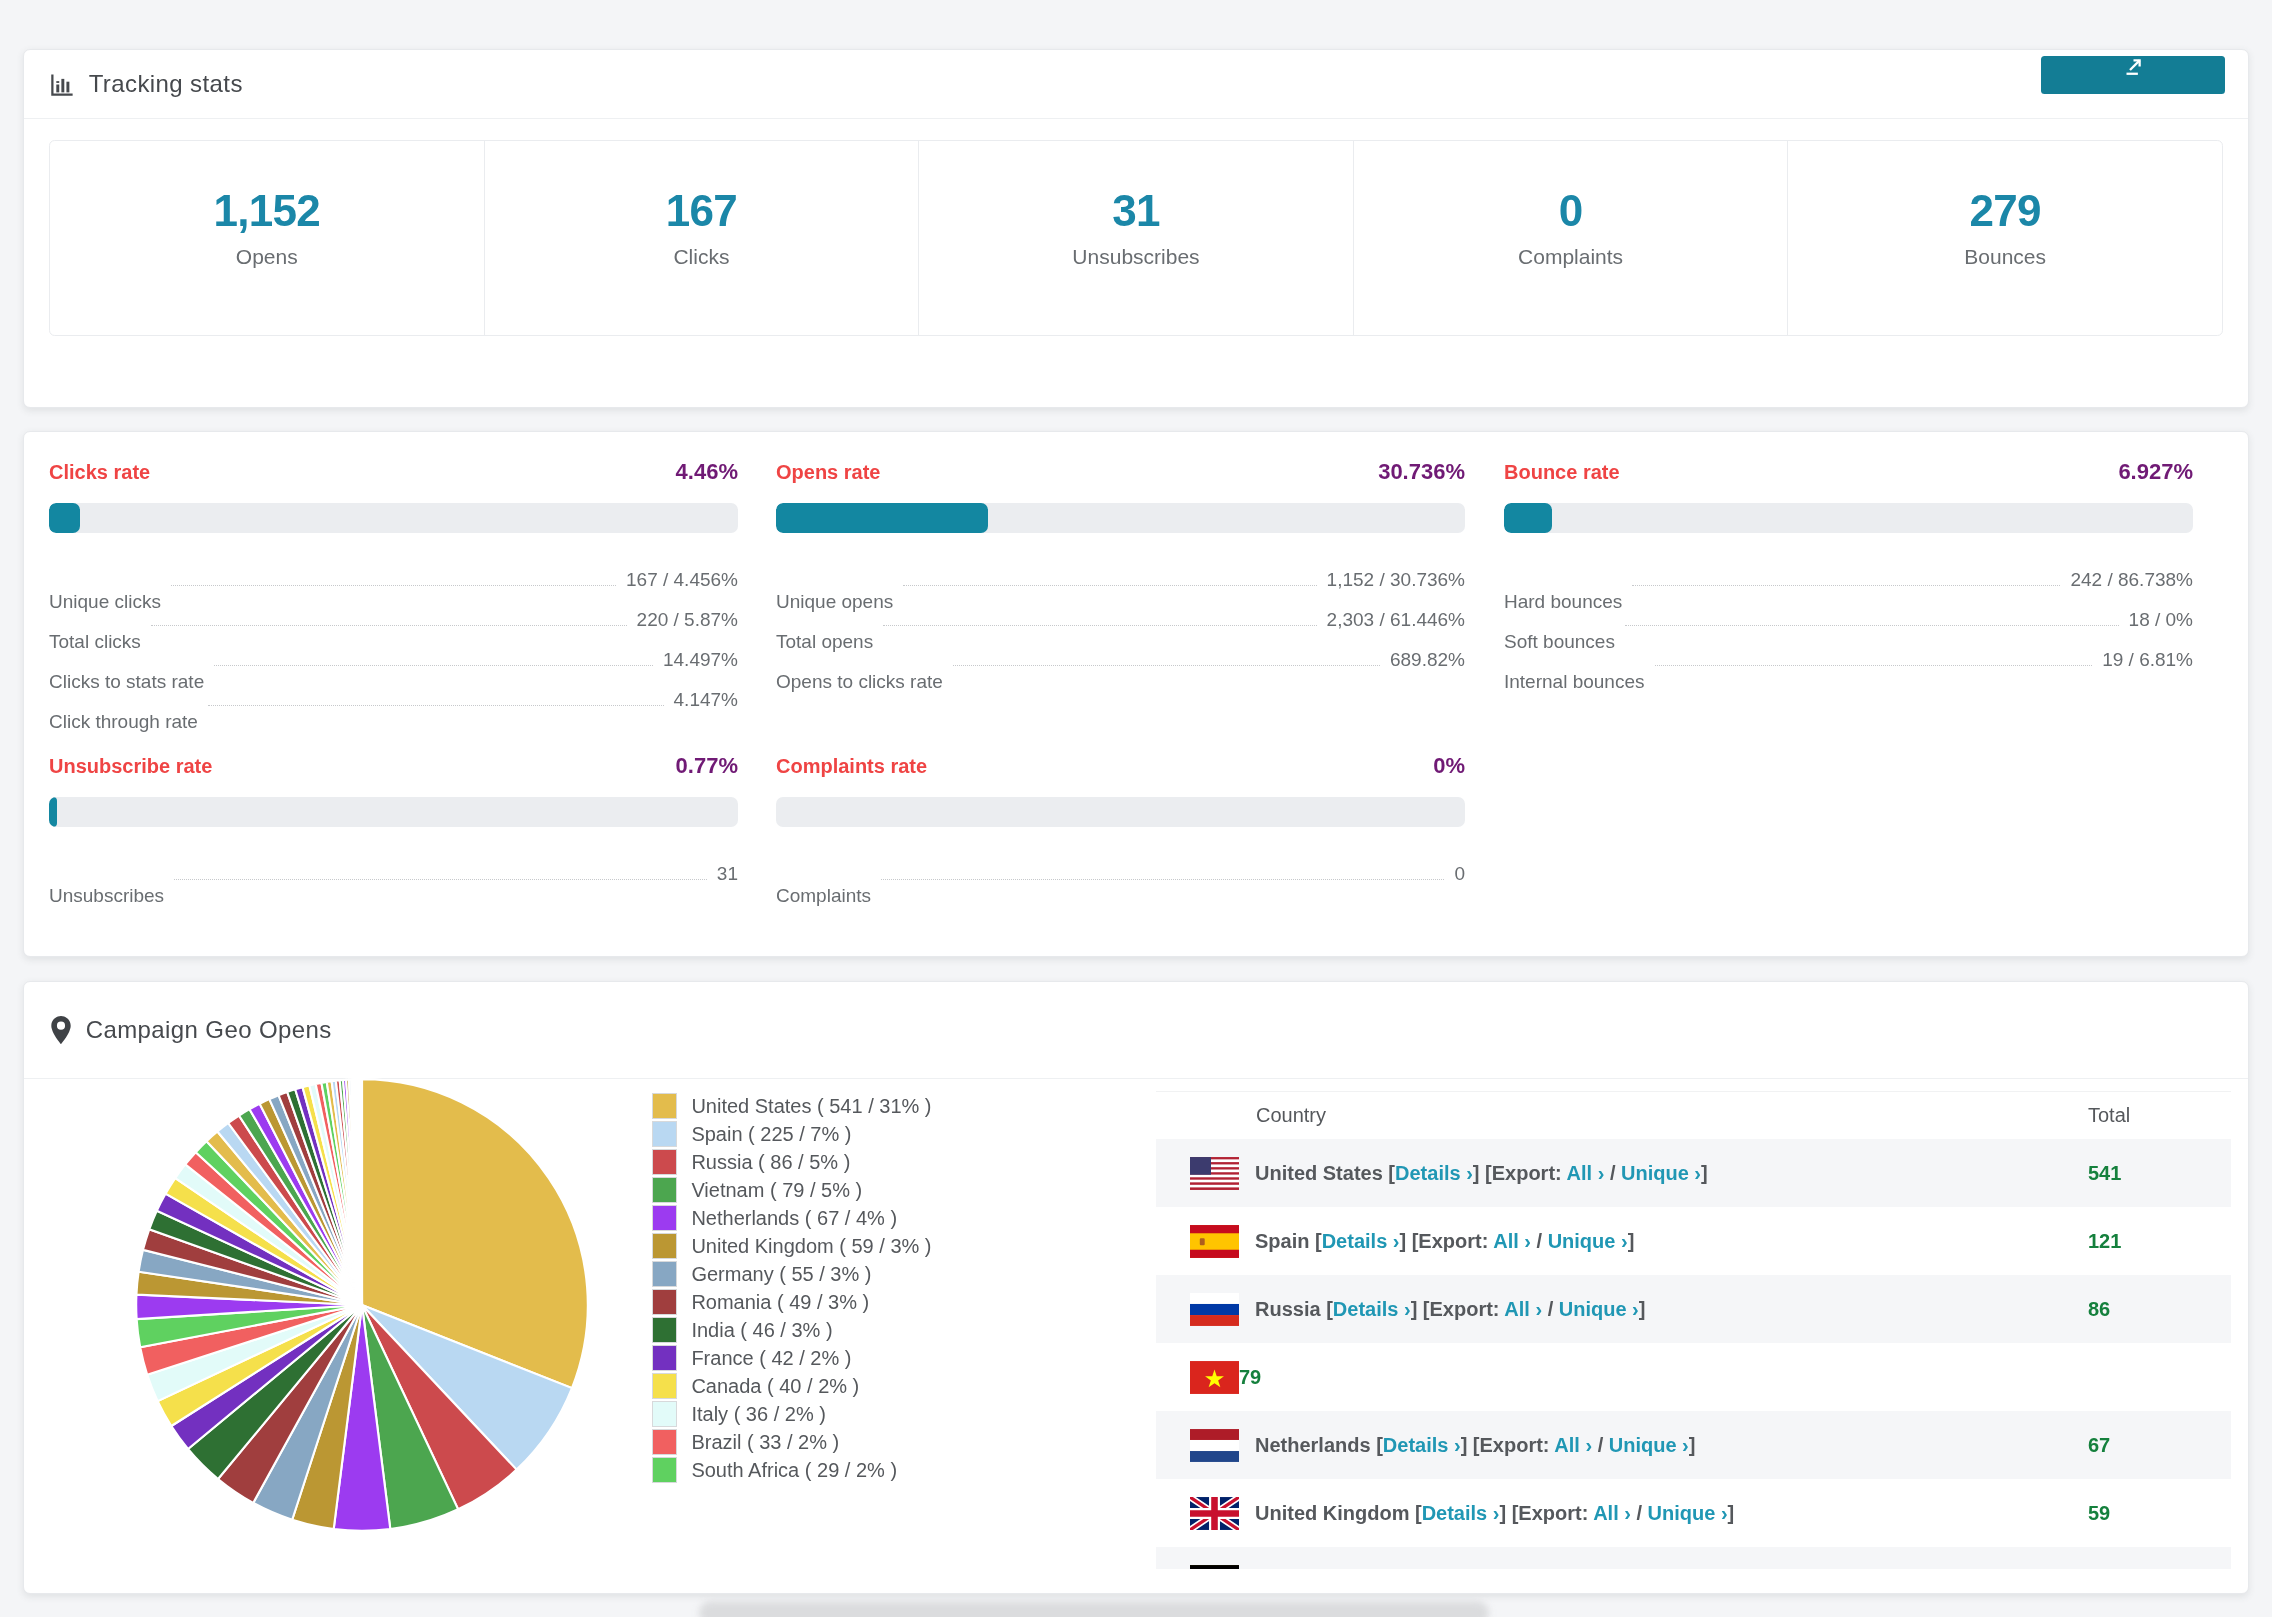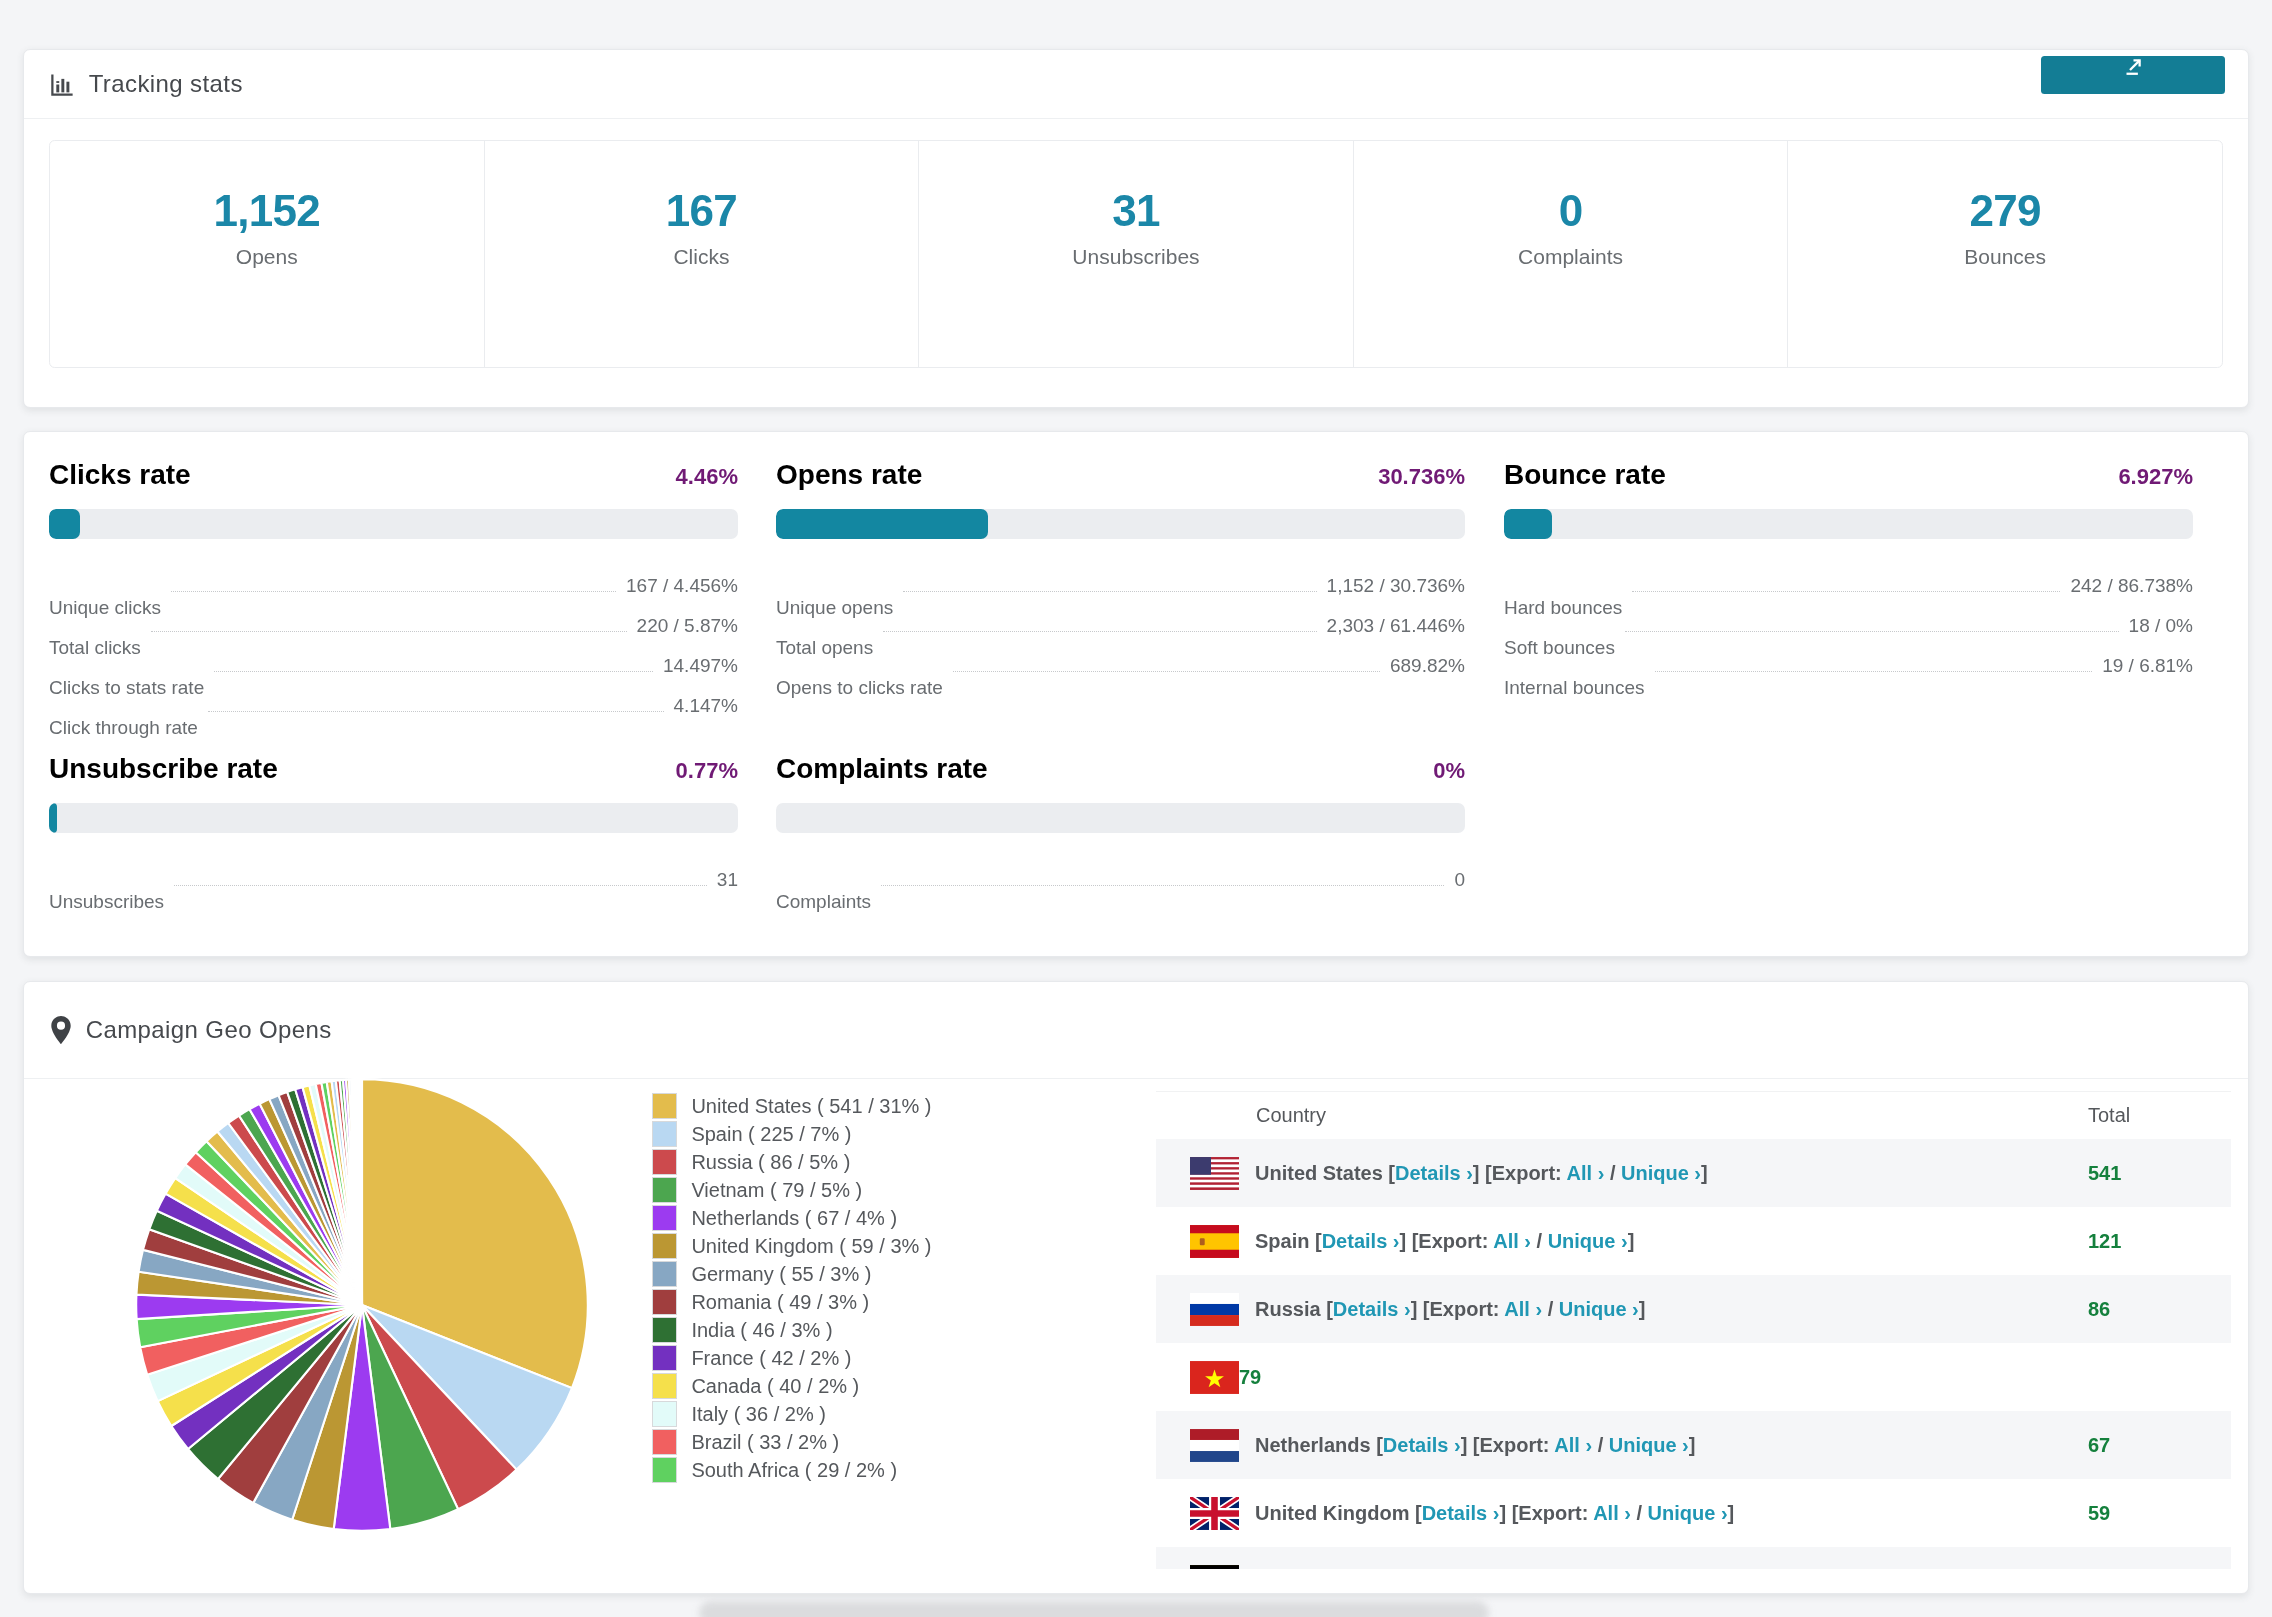--- a/index.html
+++ b/index.html
@@ -20,31 +20,31 @@
   .card-title { font-size:24px; color:#46494d; letter-spacing:0.4px; display:flex; align-items:center; gap:12.7px; }
   .card-title svg { display:block; }
 
   
   .btn-export { position:absolute; top:5.6px; right:22.6px; height:38px;
     background:#137d95; color:#fff; border:none; border-radius:3.5px;
     font-size:19px; padding:0 17px; display:flex; align-items:center; gap:10px;
     font-family:inherit; cursor:pointer;flex-direction:column; }
 
   
-  .stats-row { position:absolute; left:25px; right:25px; top:90px; height:228px;
+  .stats-row { position:absolute; left:25px; right:25px; top:90px; height:196px;
     display:flex; border:1.4px solid #eaecef; border-radius:5.6px; overflow:hidden; background:#fff; }
   .stat-box { flex:1 1 0; border-right:1.4px solid #eaecef; text-align:center; padding-top:45px; }
   .stat-box:last-child { border-right:none; }
   .stat-value { font-size:44px; font-weight:bold; color:#1b87a8; letter-spacing:-0.7px; line-height:49px; }
   .stat-label { font-size:21px; color:#696d71; margin-top:10px; }
 
   
   .rate-panel { position:absolute; width:689px; }
   .rate-head { display:flex; justify-content:space-between; align-items:baseline; margin-bottom:18.4px; }
-  .rate-title { font-size:28px; font-weight:bold; color:#000000; }
+  .rate-title { font-size:20px; font-weight:bold; color:#ef4444; }
   .rate-value { font-size:22px; font-weight:bold; color:#701a75;text-align:center; }
   .rate-bar { height:30px; background:#ebedf0; border-radius:7px; overflow:hidden; margin-bottom:27px; }
   .rate-fill { height:100%; background:#1387a1; border-radius:7px; }
   .rate-rows .rate-row { height:40px; display:flex; align-items:center; }
   .rate-row .lbl { font-size:19px; color:#696d71; white-space:nowrap;margin-top:44px; }
   .rate-row .leader { flex:1; border-bottom:1.4px dotted #c7c9cc; margin:10px 10px 0 10px; }
   .rate-row .val { font-size:19px; color:#696d71; white-space:nowrap; }
 
   
   #pie-wrap { position:absolute; left:103px; top:88px; width:470px; height:470px; }

